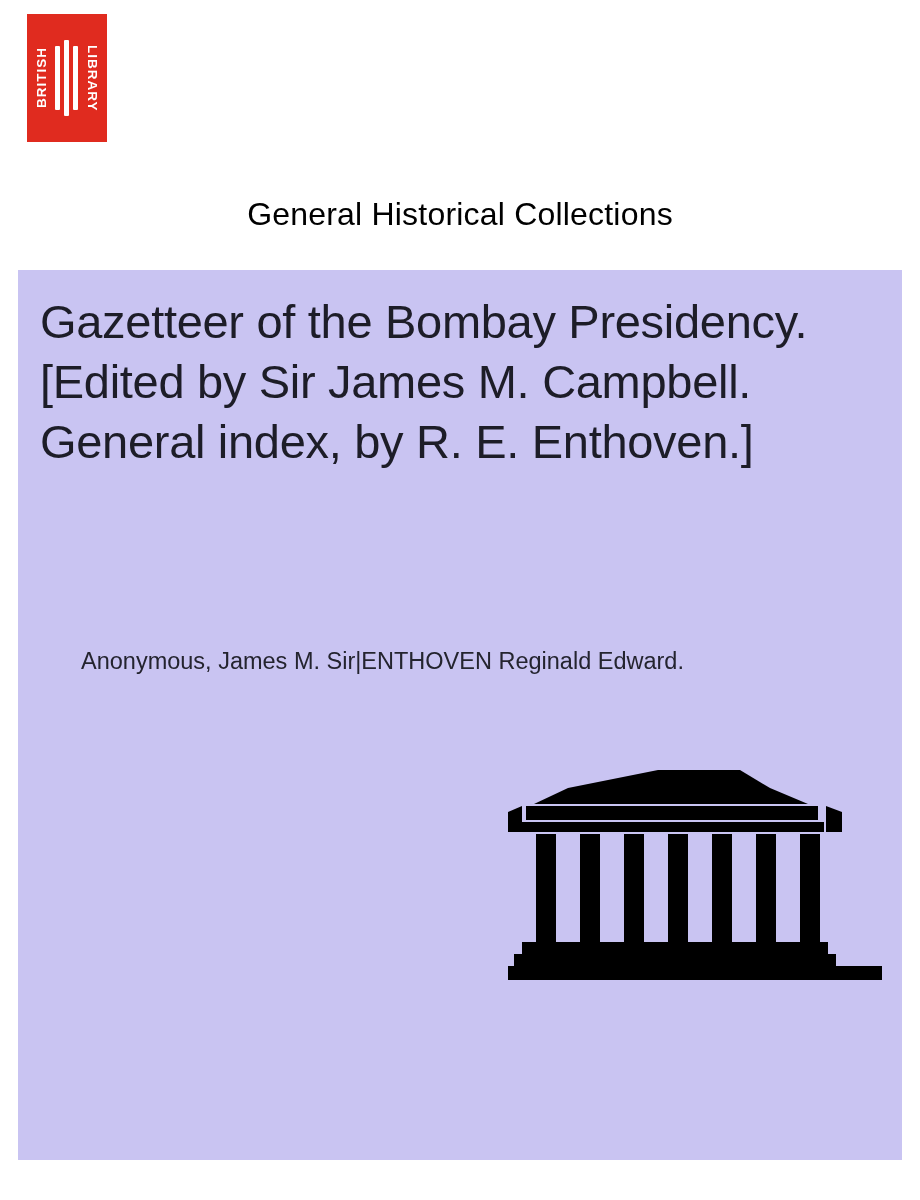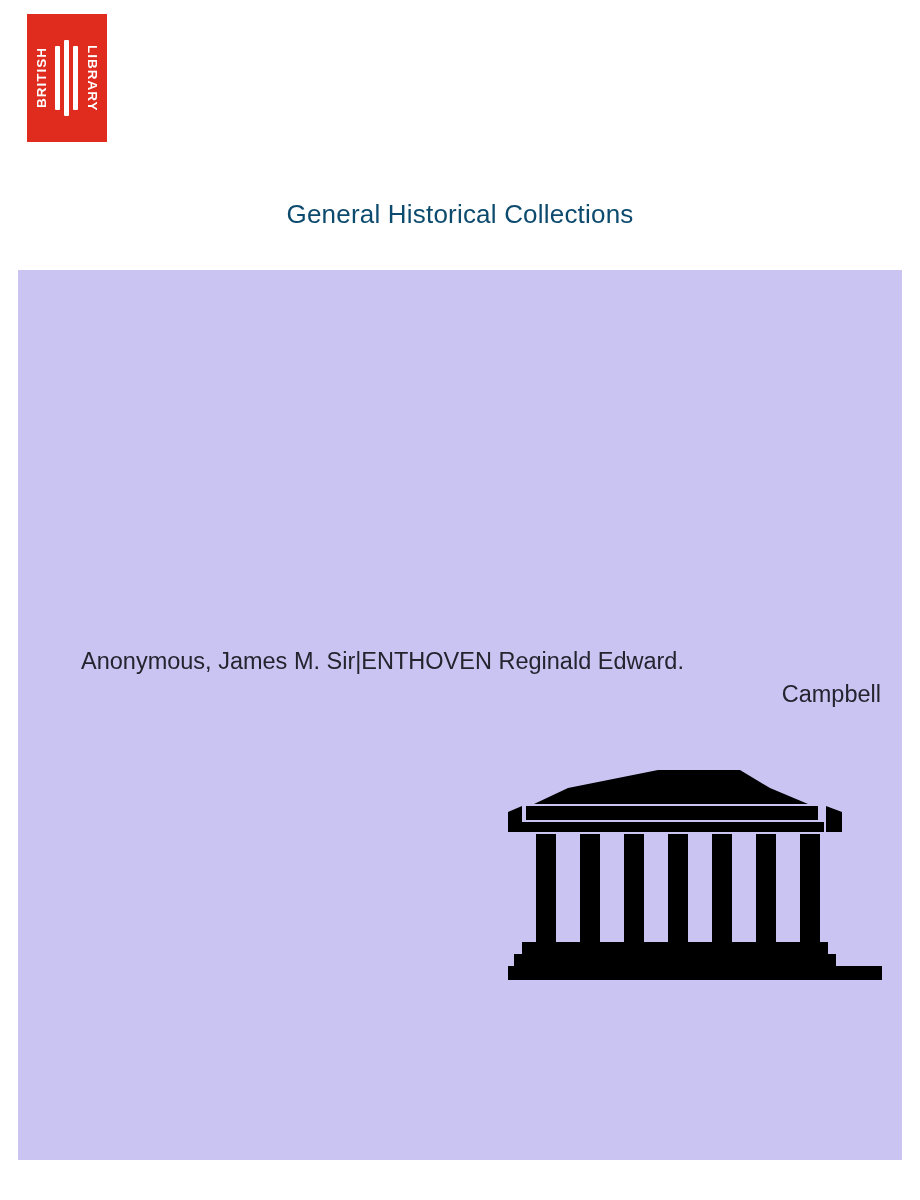--- a/index.html
+++ b/index.html
@@ -41,22 +41,22 @@
     left: 18px;
     top: 158px;
     width: 884px;
     height: 112px;
     background: #ffffff;
     display: flex;
     align-items: center;
     justify-content: center;
   }
   .series-text {
-    font-size: 26px;
-    color: #0c4a6e;
+    font-size: 32px;
+    color: #000000;
     letter-spacing: 0.2px;
     text-align: center;
   }
   
   .bl-logo {
     position: absolute;
     left: 27px;
     top: 14px;
     width: 80px;
     height: 128px;
@@ -170,24 +170,26 @@
       <i style="left:0px;  top:6px;  width:5px;  height:64px;"></i>
       <i style="left:9px;  top:0px;  width:5px;  height:76px;"></i>
       <i style="left:18px; top:6px;  width:5px;  height:64px;"></i>
     </span>
   </div>
 
   <div class="series-band">
     <div class="series-text">General Historical Collections</div>
   </div>
 
+  <div class="title-block">
+    <h1 class="title-text">Gazetteer of the Bombay Presidency. [Edited by Sir James M. Campbell. General index, by R. E. Enthoven.]</h1>
+  </div>
 
   <div class="authors">
     <span class="first-line">Anonymous, James M. Sir|ENTHOVEN Reginald Edward.</span>
-    <span class="second-line">Campbell</span>
   </div>
 
   <div class="temple">
     <svg width="374" height="212" viewBox="0 0 374 212" xmlns="http://www.w3.org/2000/svg" aria-hidden="true">
 
       <polygon points="150,0 232,0 262,18 60,18" fill="#000000"></polygon>
       <polygon points="60,18 262,18 300,34 26,34" fill="#000000"></polygon>
 
       <rect x="18" y="36" width="292" height="14" fill="#000000"></rect>
       <rect x="12" y="52" width="304" height="10" fill="#000000"></rect>

